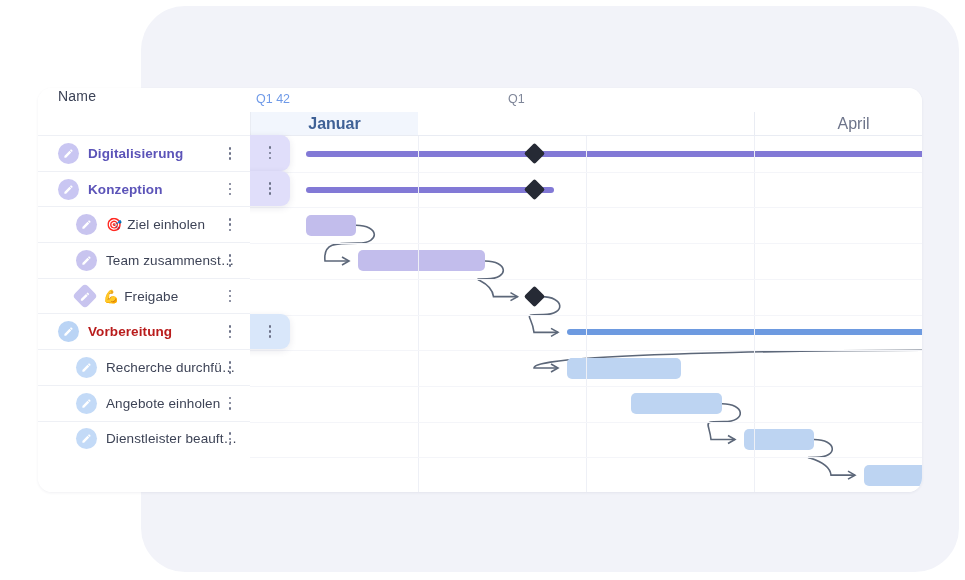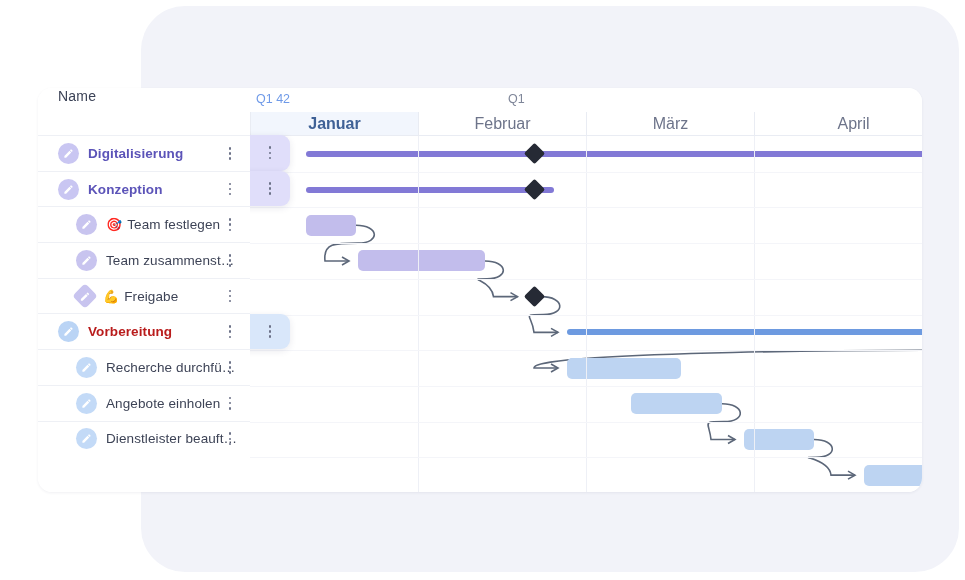--- a/index.html
+++ b/index.html
@@ -286,21 +286,21 @@
             <i></i>
           </div>
         </div>
         <div class="name-row child">
           <span class="row-badge badge-purple-light">
             <svg class="pencil" viewBox="0 0 24 24">
               <path d="M3 17.2V21h3.8L18 9.8 14.2 6 3 17.2zM20.7 7.1a1 1 0 000-1.4l-2.4-2.4a1 1 0 00-1.4 0l-1.8 1.8L18.9 8.9l1.8-1.8z" fill="#ffffff"></path>
             </svg>
           </span>
           <span class="row-emoji">🎯</span>
-          <span class="row-label">Team festlegen</span>
+          <span class="row-label">Ziel einholen</span>
           <div class="kebab">
             <i></i>
             <i></i>
             <i></i>
           </div>
         </div>
         <div class="name-row child">
           <span class="row-badge badge-purple-light">
             <svg class="pencil" viewBox="0 0 24 24">
               <path d="M3 17.2V21h3.8L18 9.8 14.2 6 3 17.2zM20.7 7.1a1 1 0 000-1.4l-2.4-2.4a1 1 0 00-1.4 0l-1.8 1.8L18.9 8.9l1.8-1.8z" fill="#ffffff"></path>
@@ -430,22 +430,20 @@
       </div>
     </div>
 
   <div id="timeline">
     <div id="quarter-row">
         <span class="quarter-label accent" style="left: 6px;">Q1 42</span>
         <span class="quarter-label" style="left: 258px;">Q1</span>
       </div>
     <div id="month-row">
         <div class="month-cell current" style="left: 0px; width: 168px;">Januar</div>
-        <div class="month-cell" style="left: 168px; width: 168px;">Februar</div>
-        <div class="month-cell" style="left: 336px; width: 168px;">März</div>
         <div class="month-cell" style="left: 504px; width: 198px;">April</div>
       </div>
     <div id="grid-area">
       <svg id="links">
           <path d="M106,89.25 C129,89.25 131,107.10000000000001 108,107.10000000000001 C85,107.10000000000001 73,107.10000000000001 75,124.95000000000002 L99,124.95000000000002"></path>
           <path d="M92,120.95000000000002 L99,124.95000000000002 L92,128.95000000000002"></path>
           <path d="M235,124.95000000000002 C258,124.95000000000002 260,142.8 237,142.8 C214,142.8 241.5,142.8 243.5,160.65 L267.5,160.65"></path>
           <path d="M260.5,156.65 L267.5,160.65 L260.5,164.65"></path>
           <path d="M291.5,160.65 C314.5,160.65 316.5,178.5 293.5,178.5 C270.5,178.5 282,178.5 284,196.35 L308,196.35"></path>
           <path d="M301,192.35 L308,196.35 L301,200.35"></path>

